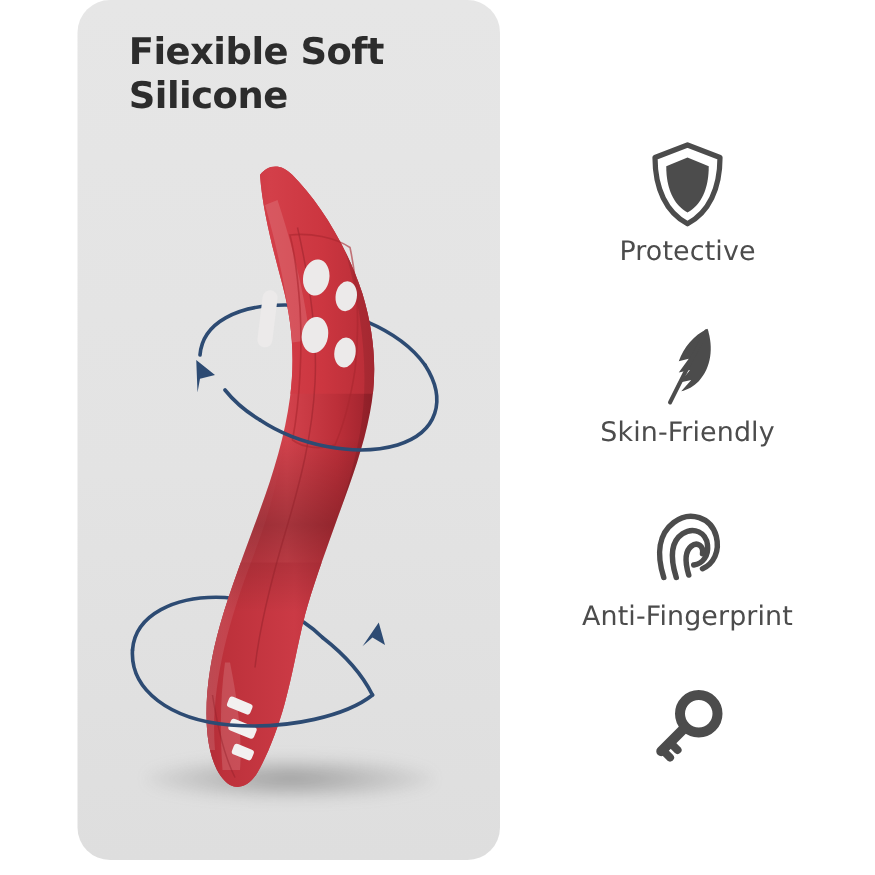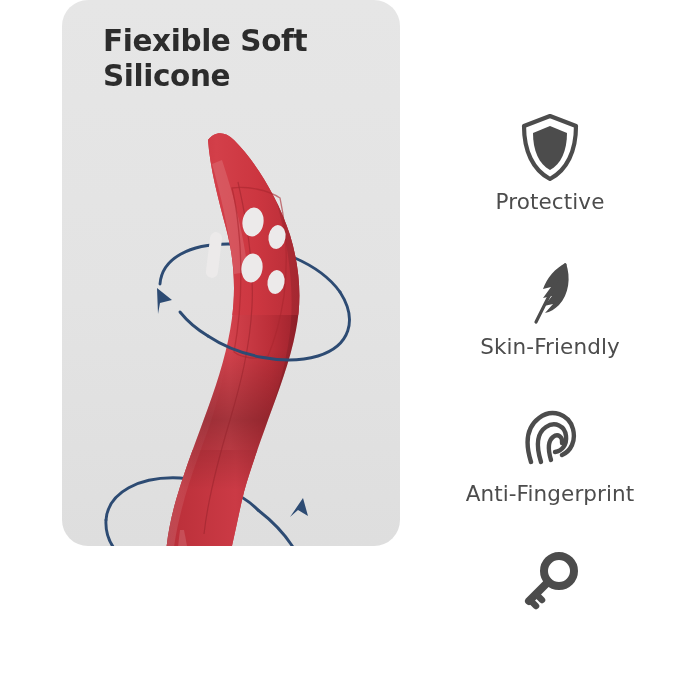--- a/index.html
+++ b/index.html
@@ -21,21 +21,21 @@
     height: 700px;
     background: #ffffff;
   }
 
   
   #hero-panel {
     position: absolute;
     left: 62px;
     top: 0px;
     width: 338px;
-    height: 546px;
+    height: 688px;
     background: linear-gradient(180deg, #e6e6e6 0%, #e3e3e3 55%, #dedede 100%);
     border-radius: 26px;
     overflow: hidden;
   }
   #hero-title {
     position: absolute;
     left: 41px;
     top: 24px;
     width: 270px;
     font-size: 29.5px;

